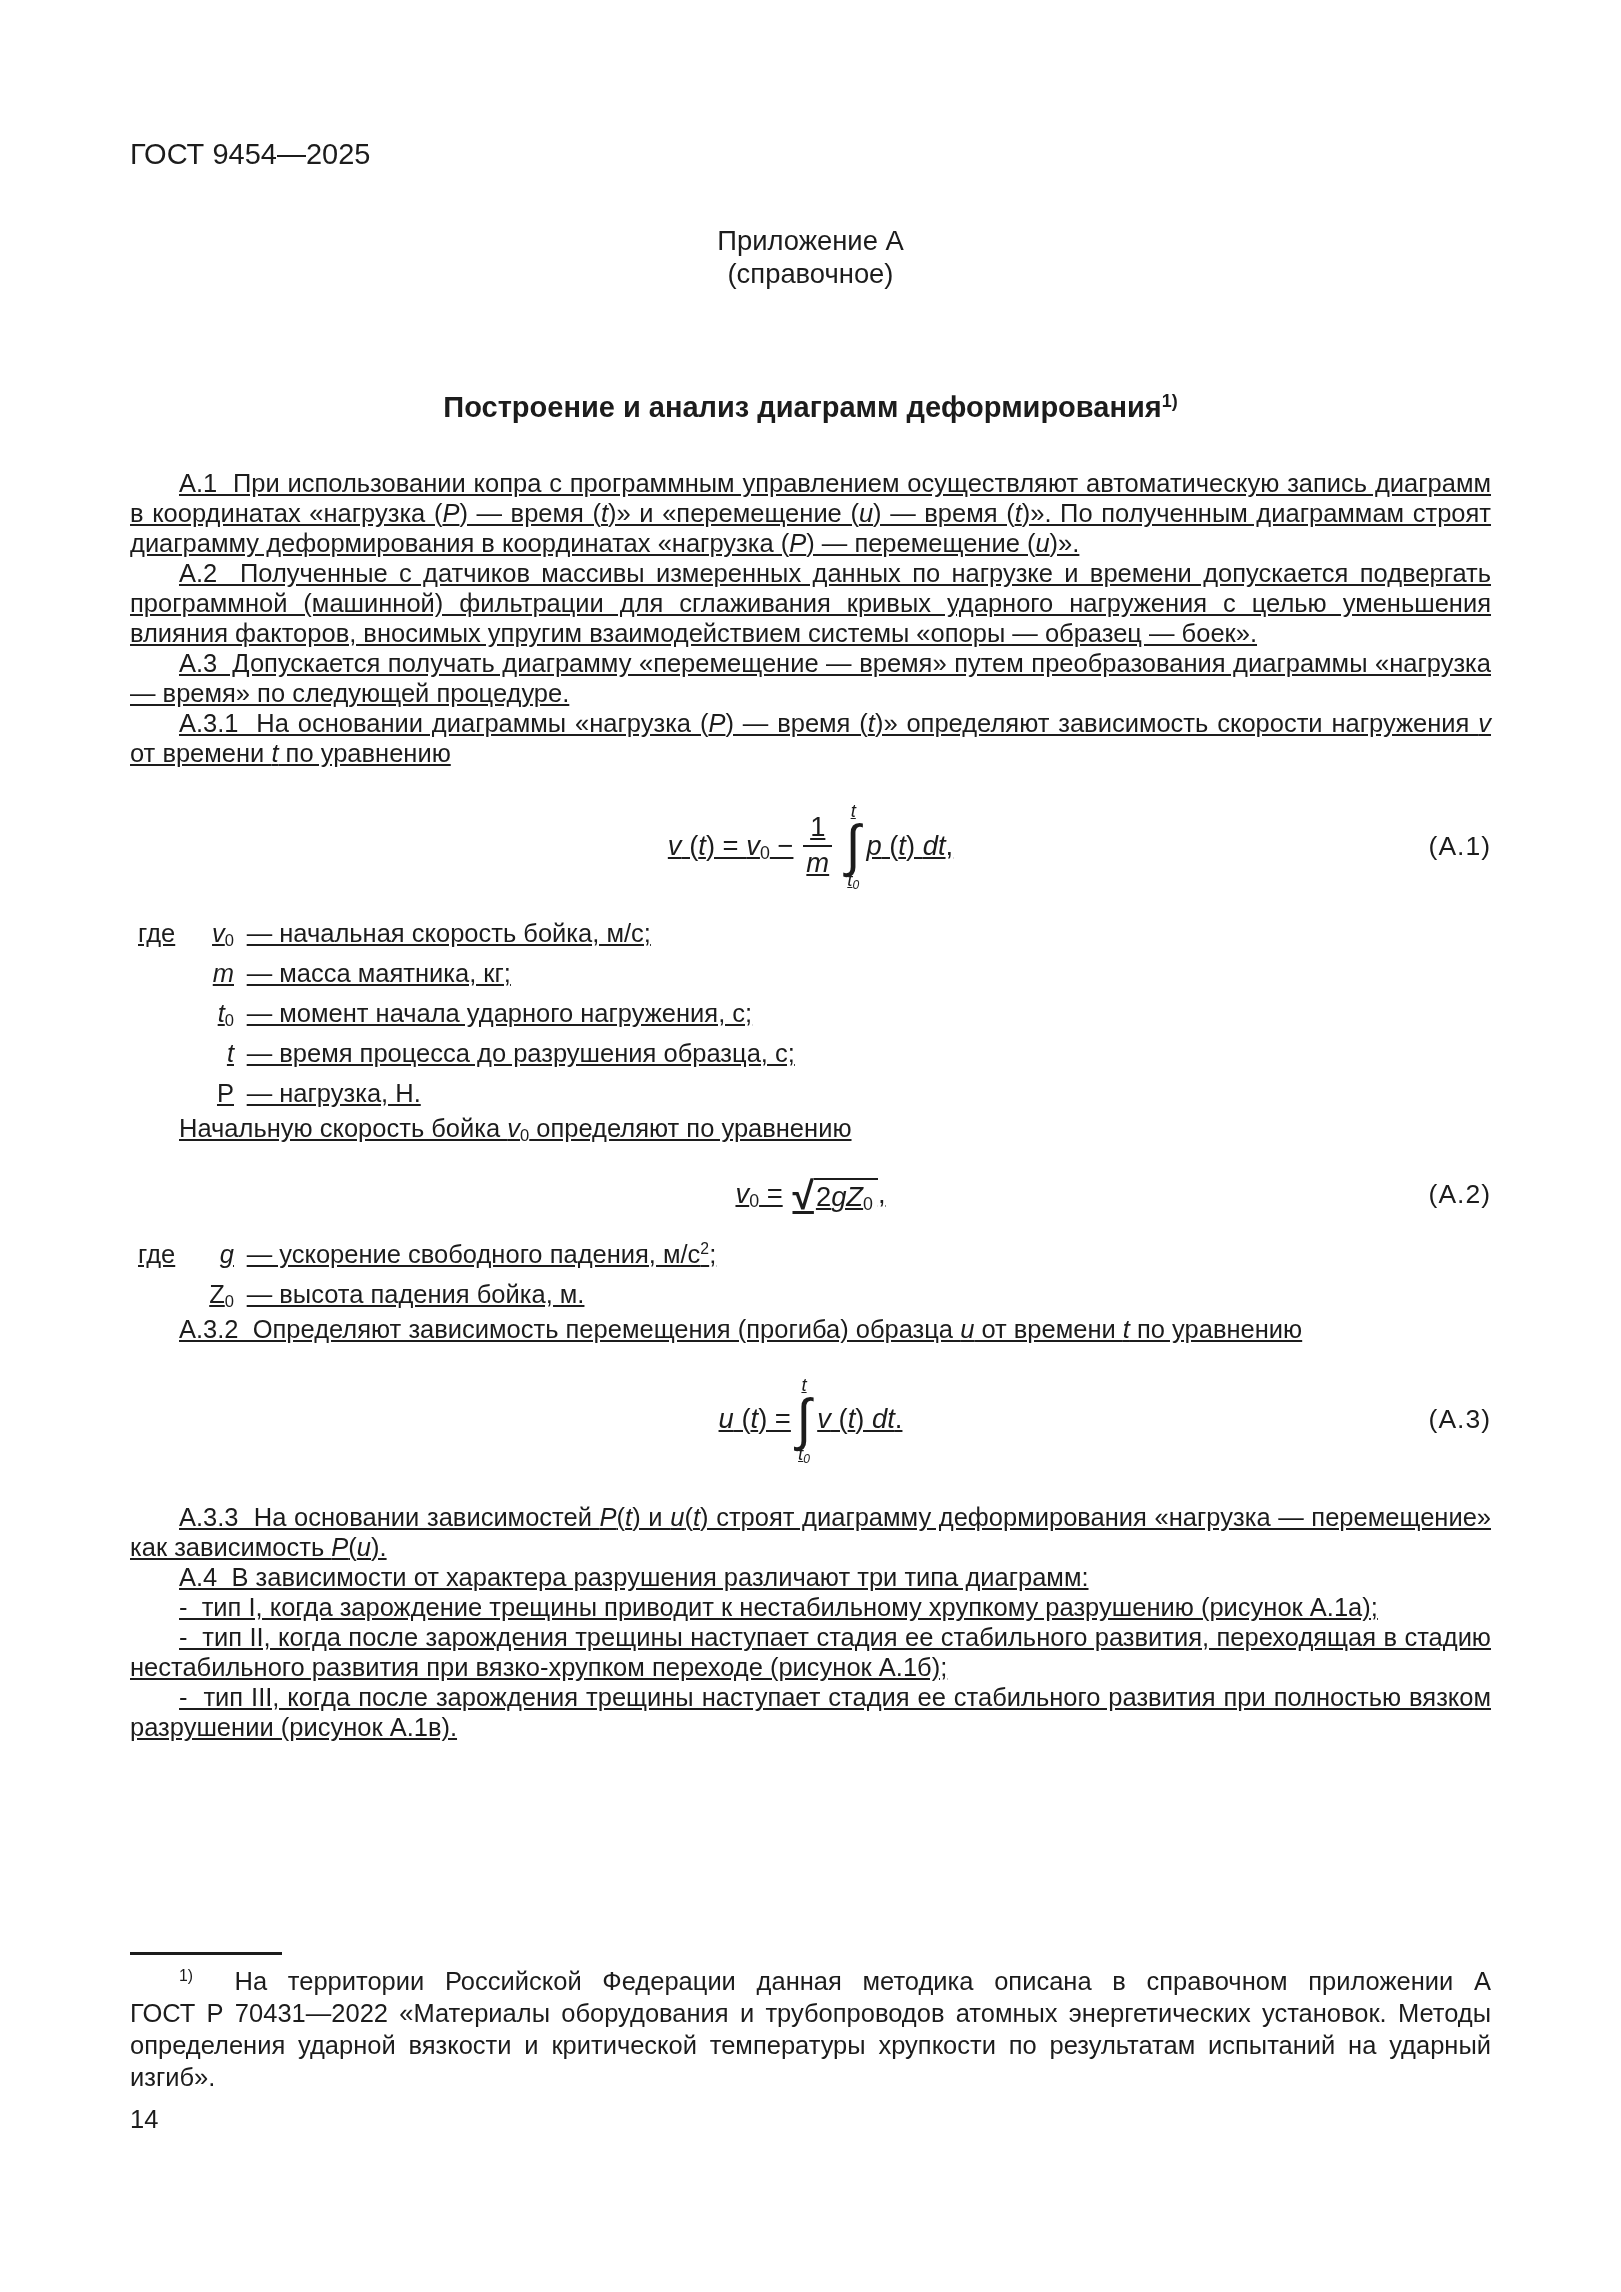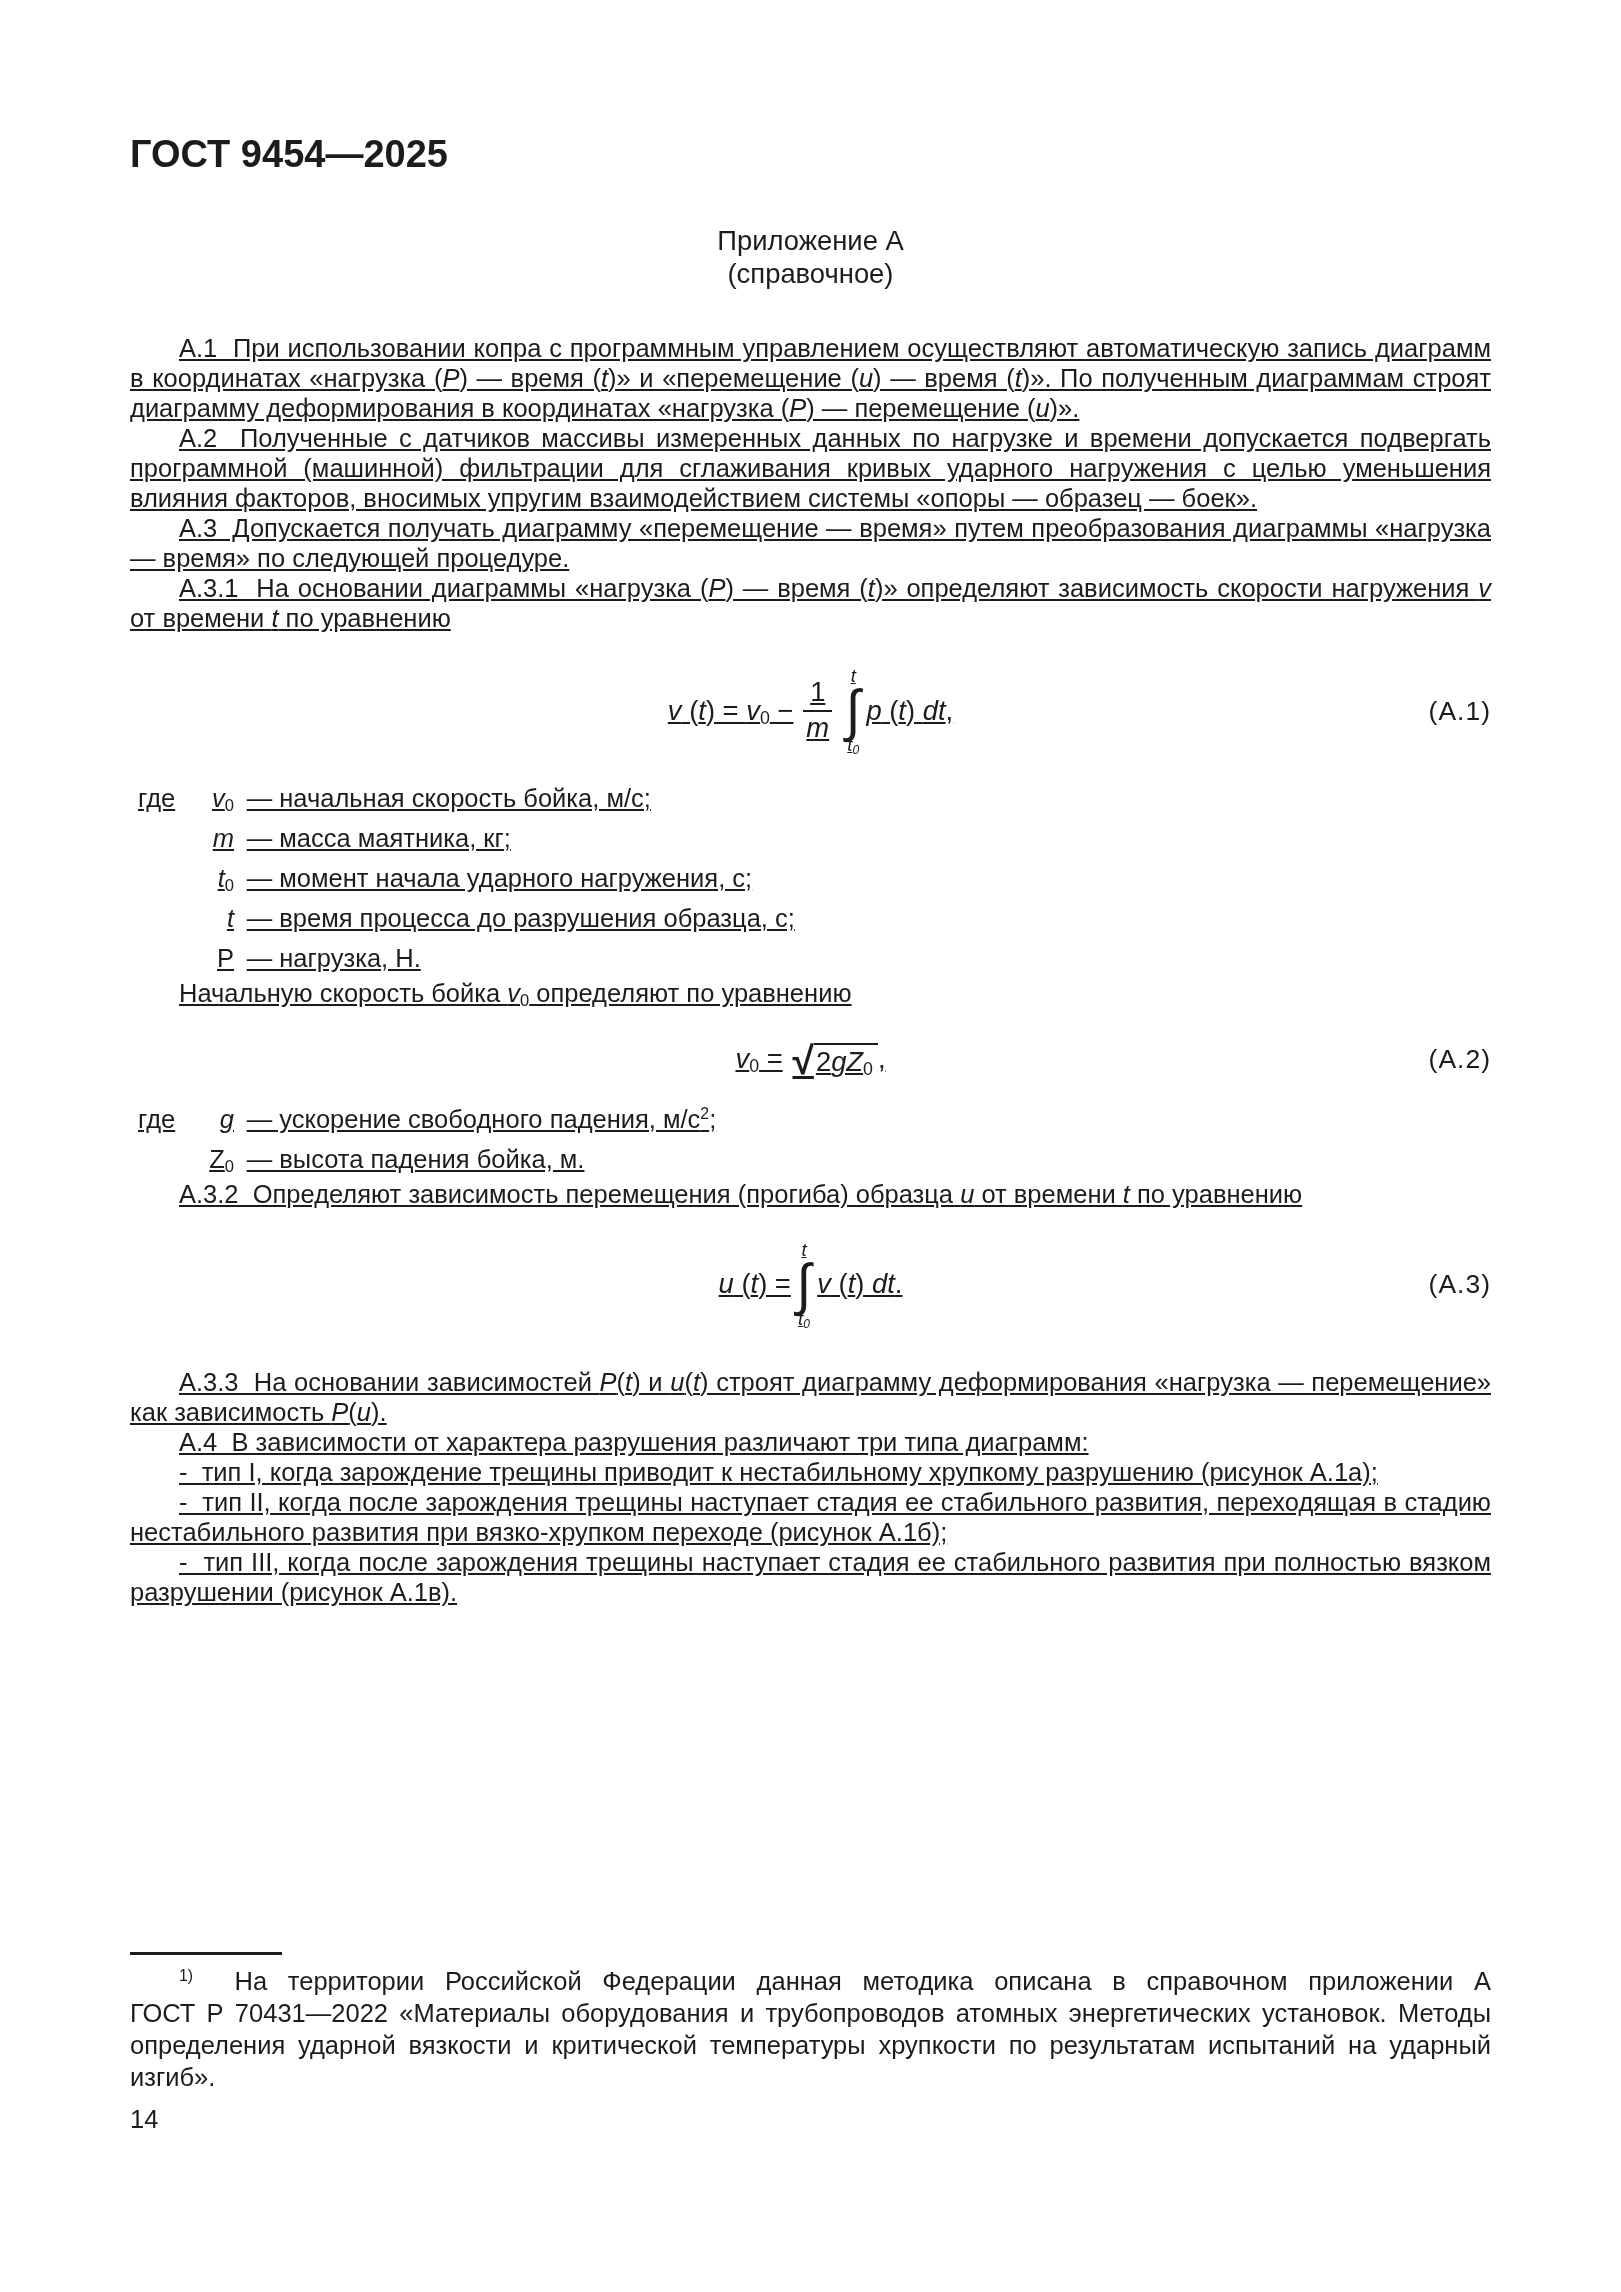--- a/index.html
+++ b/index.html
@@ -10,21 +10,21 @@
     font-family:"Liberation Sans", "DejaVu Sans", sans-serif;
     position:relative;
     overflow:hidden;
   }
   .page {
     box-sizing:border-box;
     width:1621px;
     padding:137px 130px 0 130px;
   }
   .doc-number {
-    font-size:38px; font-weight:bold; line-height:34px;
+    font-size:29px; font-weight:normal; line-height:34px;
   }
   .appendix {
     margin-top:53px;
     text-align:center;
     font-size:27.4px; font-weight:normal; line-height:33px;
   }
   .page-title {
     margin-top:100px;
     text-align:center;
     font-size:29px; font-weight:bold; line-height:35px;
@@ -98,20 +98,21 @@
 
 <div class="page">
 
   <div class="doc-number">ГОСТ 9454—2025</div>
 
   <div class="appendix">
     <div>Приложение А</div>
     <div>(справочное)</div>
   </div>
 
+  <div class="page-title">Построение и анализ диаграмм деформирования<sup>1)</sup></div>
 
   <div class="body-text">
     <p class="para">А.1&nbsp; При использовании копра с программным управлением осуществляют автоматическую запись диаграмм в координатах «нагрузка (<i>P</i>) — время (<i>t</i>)» и «перемещение (<i>u</i>) — время (<i>t</i>)». По полученным диаграммам строят диаграмму деформирования в координатах «нагрузка (<i>P</i>) — перемещение (<i>u</i>)».</p>
     <p class="para">А.2&nbsp; Полученные с датчиков массивы измеренных данных по нагрузке и времени допускается подвергать программной (машинной) фильтрации для сглаживания кривых ударного нагружения с целью уменьшения влияния факторов, вносимых упругим взаимодействием системы «опоры — образец — боек».</p>
     <p class="para">А.3&nbsp; Допускается получать диаграмму «перемещение — время» путем преобразования диаграммы «нагрузка — время» по следующей процедуре.</p>
     <p class="para">А.3.1&nbsp; На основании диаграммы «нагрузка (<i>P</i>) — время (<i>t</i>)» определяют зависимость скорости нагружения <i>v</i> от времени <i>t</i> по уравнению</p>
 
     <div class="formula-row f1">
       <span class="formula">
         <span class="chunk"><i>v</i> (<i>t</i>) = <i>v</i><sub>0</sub> −</span>

